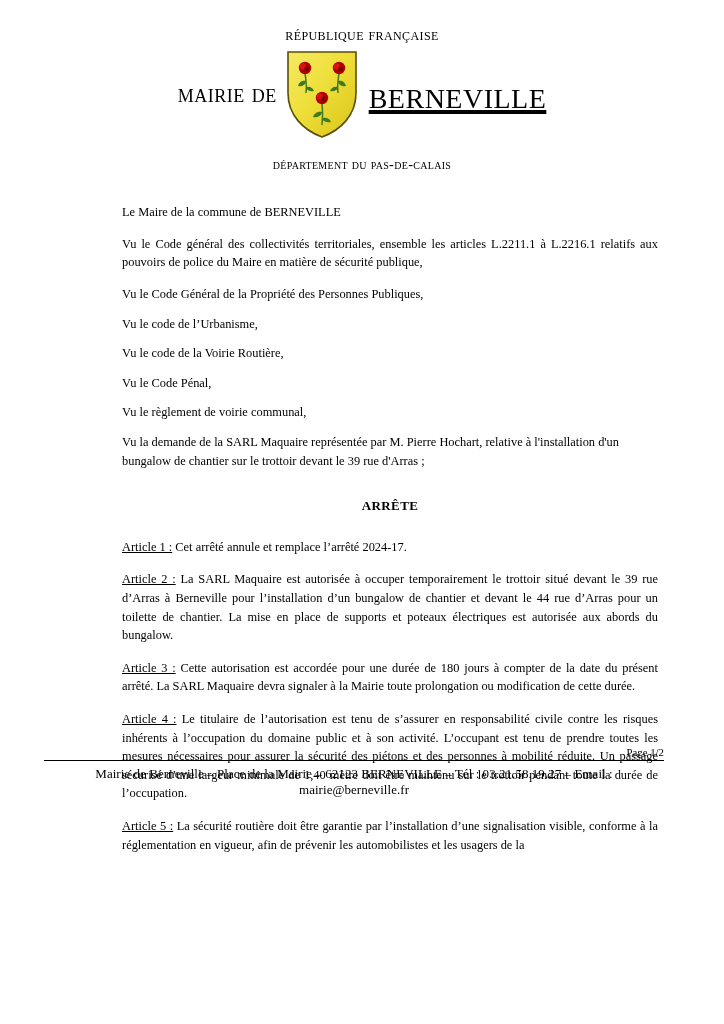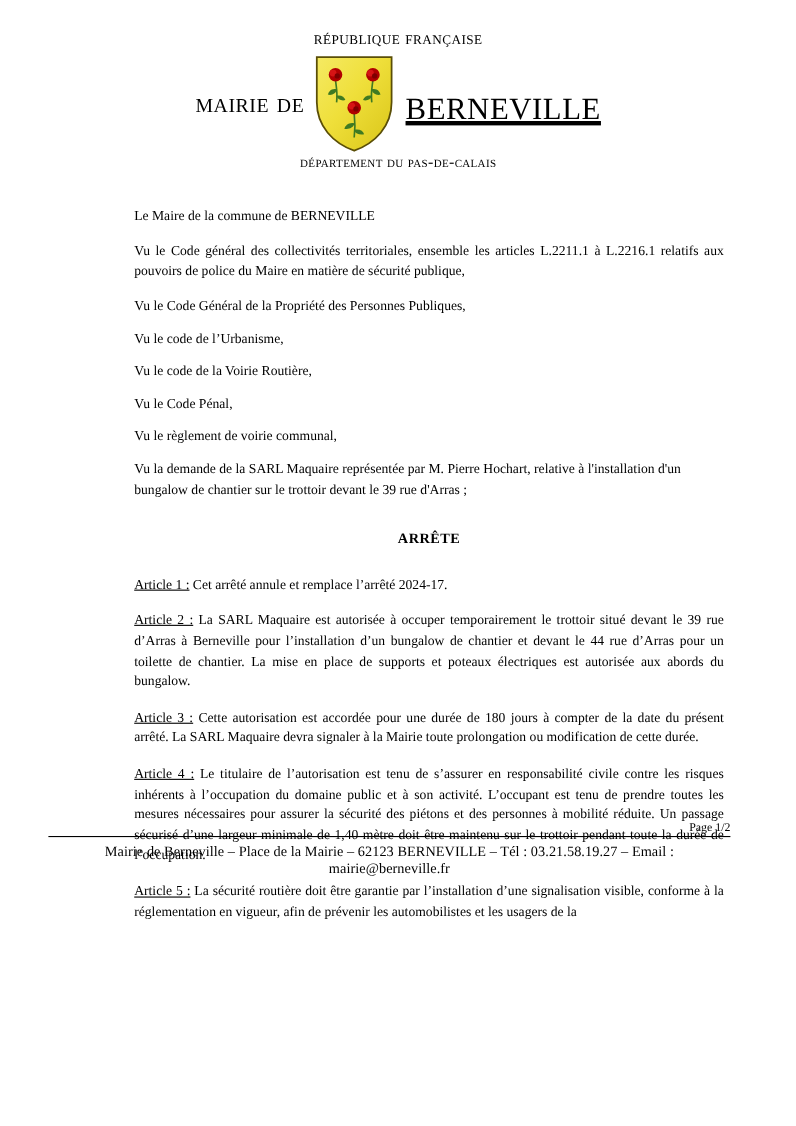--- a/index.html
+++ b/index.html
@@ -76,20 +76,21 @@
   
   .blason {
     width: 74px;
     height: 90px;
     position: relative;
     flex: 0 0 auto;
   }
   .blason svg { display: block; width: 74px; height: 90px; }
 
   .departement {
+    margin-top: 16px;
     font-size: 14.5px;
     letter-spacing: 0.3px;
     font-variant: small-caps;
     text-transform: lowercase;
   }
 
   
   .title-box {
     margin-top: 28px;
     border: 1.6px solid #000;

